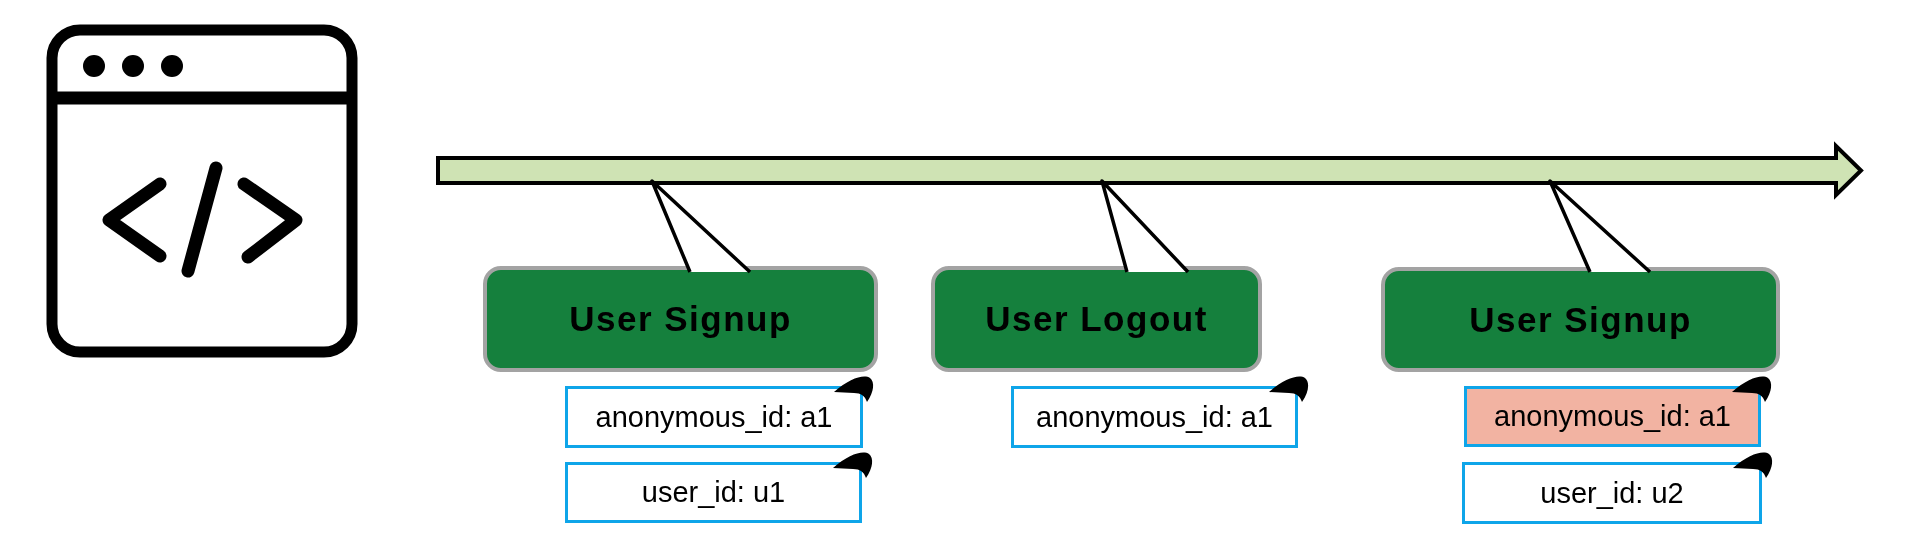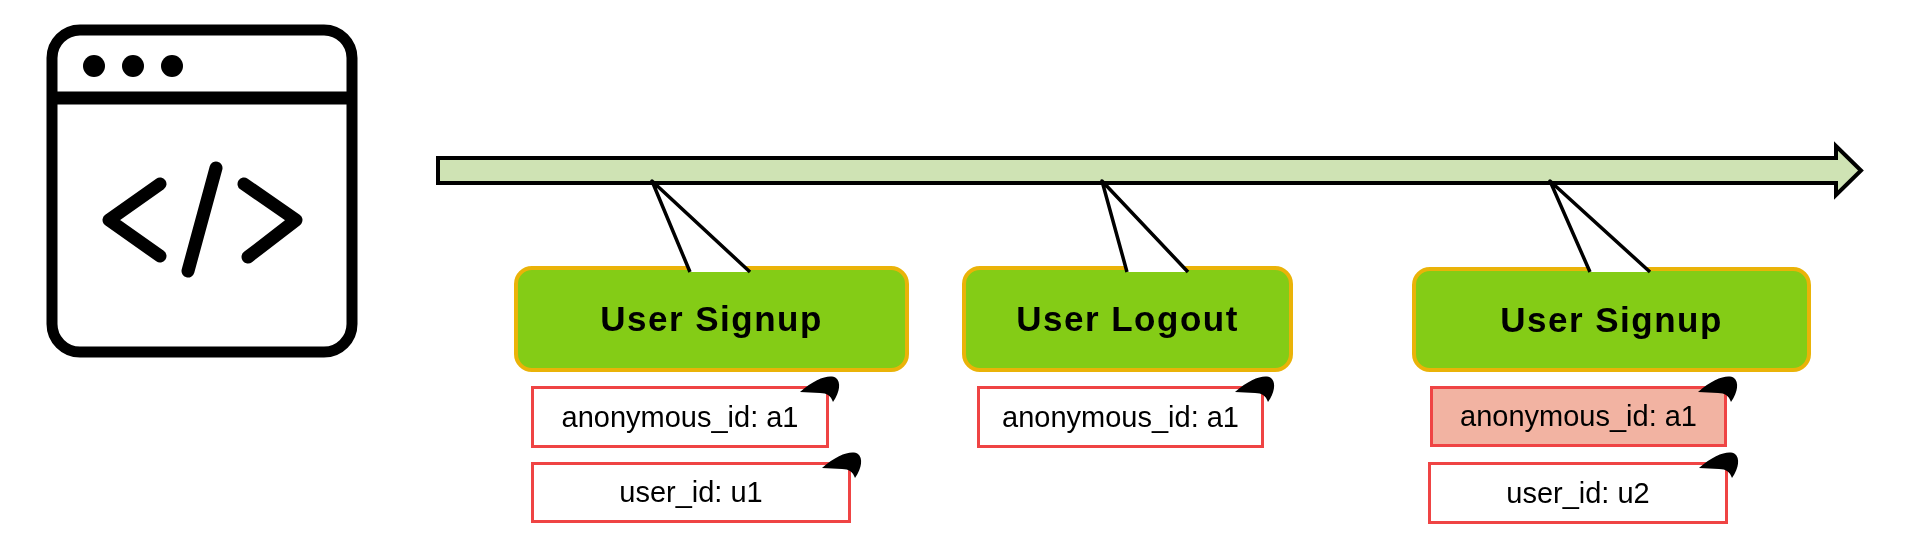--- a/index.html
+++ b/index.html
@@ -15,49 +15,49 @@
     position: absolute;
     left: 0; top: 0;
     width: 1925px; height: 553px;
   }
   #base-layer { z-index: 1; }
   #tail-layer { z-index: 3; pointer-events: none; }
 
   .bubble {
     position: absolute;
     z-index: 2;
-    background: #84cc16;
-    border: 4px solid #eab308;
+    background: #15803d;
+    border: 4px solid #a3a3a3;
     border-radius: 18px;
     display: flex;
     align-items: center;
     justify-content: center;
     font-weight: bold;
     font-size: 35px;
     letter-spacing: 1.5px;
     color: #000000;
-    margin-left: 31px;
   }
   #bubble-1 { left: 483px;  top: 266px; width: 395px; height: 106px; }
   #bubble-2 { left: 931px;  top: 266px; width: 331px; height: 106px; }
   #bubble-3 { left: 1381px; top: 267px; width: 399px; height: 105px; }
 
   .note {
     position: absolute;
     z-index: 2;
     background: #ffffff;
-    border: 3px solid #ef4444;
+    border: 3px solid #0ea5e9;
     display: flex;
     align-items: center;
     justify-content: center;
     font-size: 29px;
     color: #000000;
+    margin-left: 34px;
   }
   #note-1a { left: 531px;  top: 386px; width: 298px; height: 62px; }
-  #note-1b { left: 531px;  top: 462px; width: 320px; height: 61px; }
+  #note-1b { left: 531px;  top: 462px; width: 297px; height: 61px; }
   #note-2a { left: 977px;  top: 386px; width: 287px; height: 62px; }
   #note-3a { left: 1430px; top: 386px; width: 297px; height: 61px; }
   #note-3b { left: 1428px; top: 462px; width: 300px; height: 62px; }
 
   .fold {
     position: absolute;
     top: -17px;
     right: -14px;
     width: 48px;
     height: 34px;

